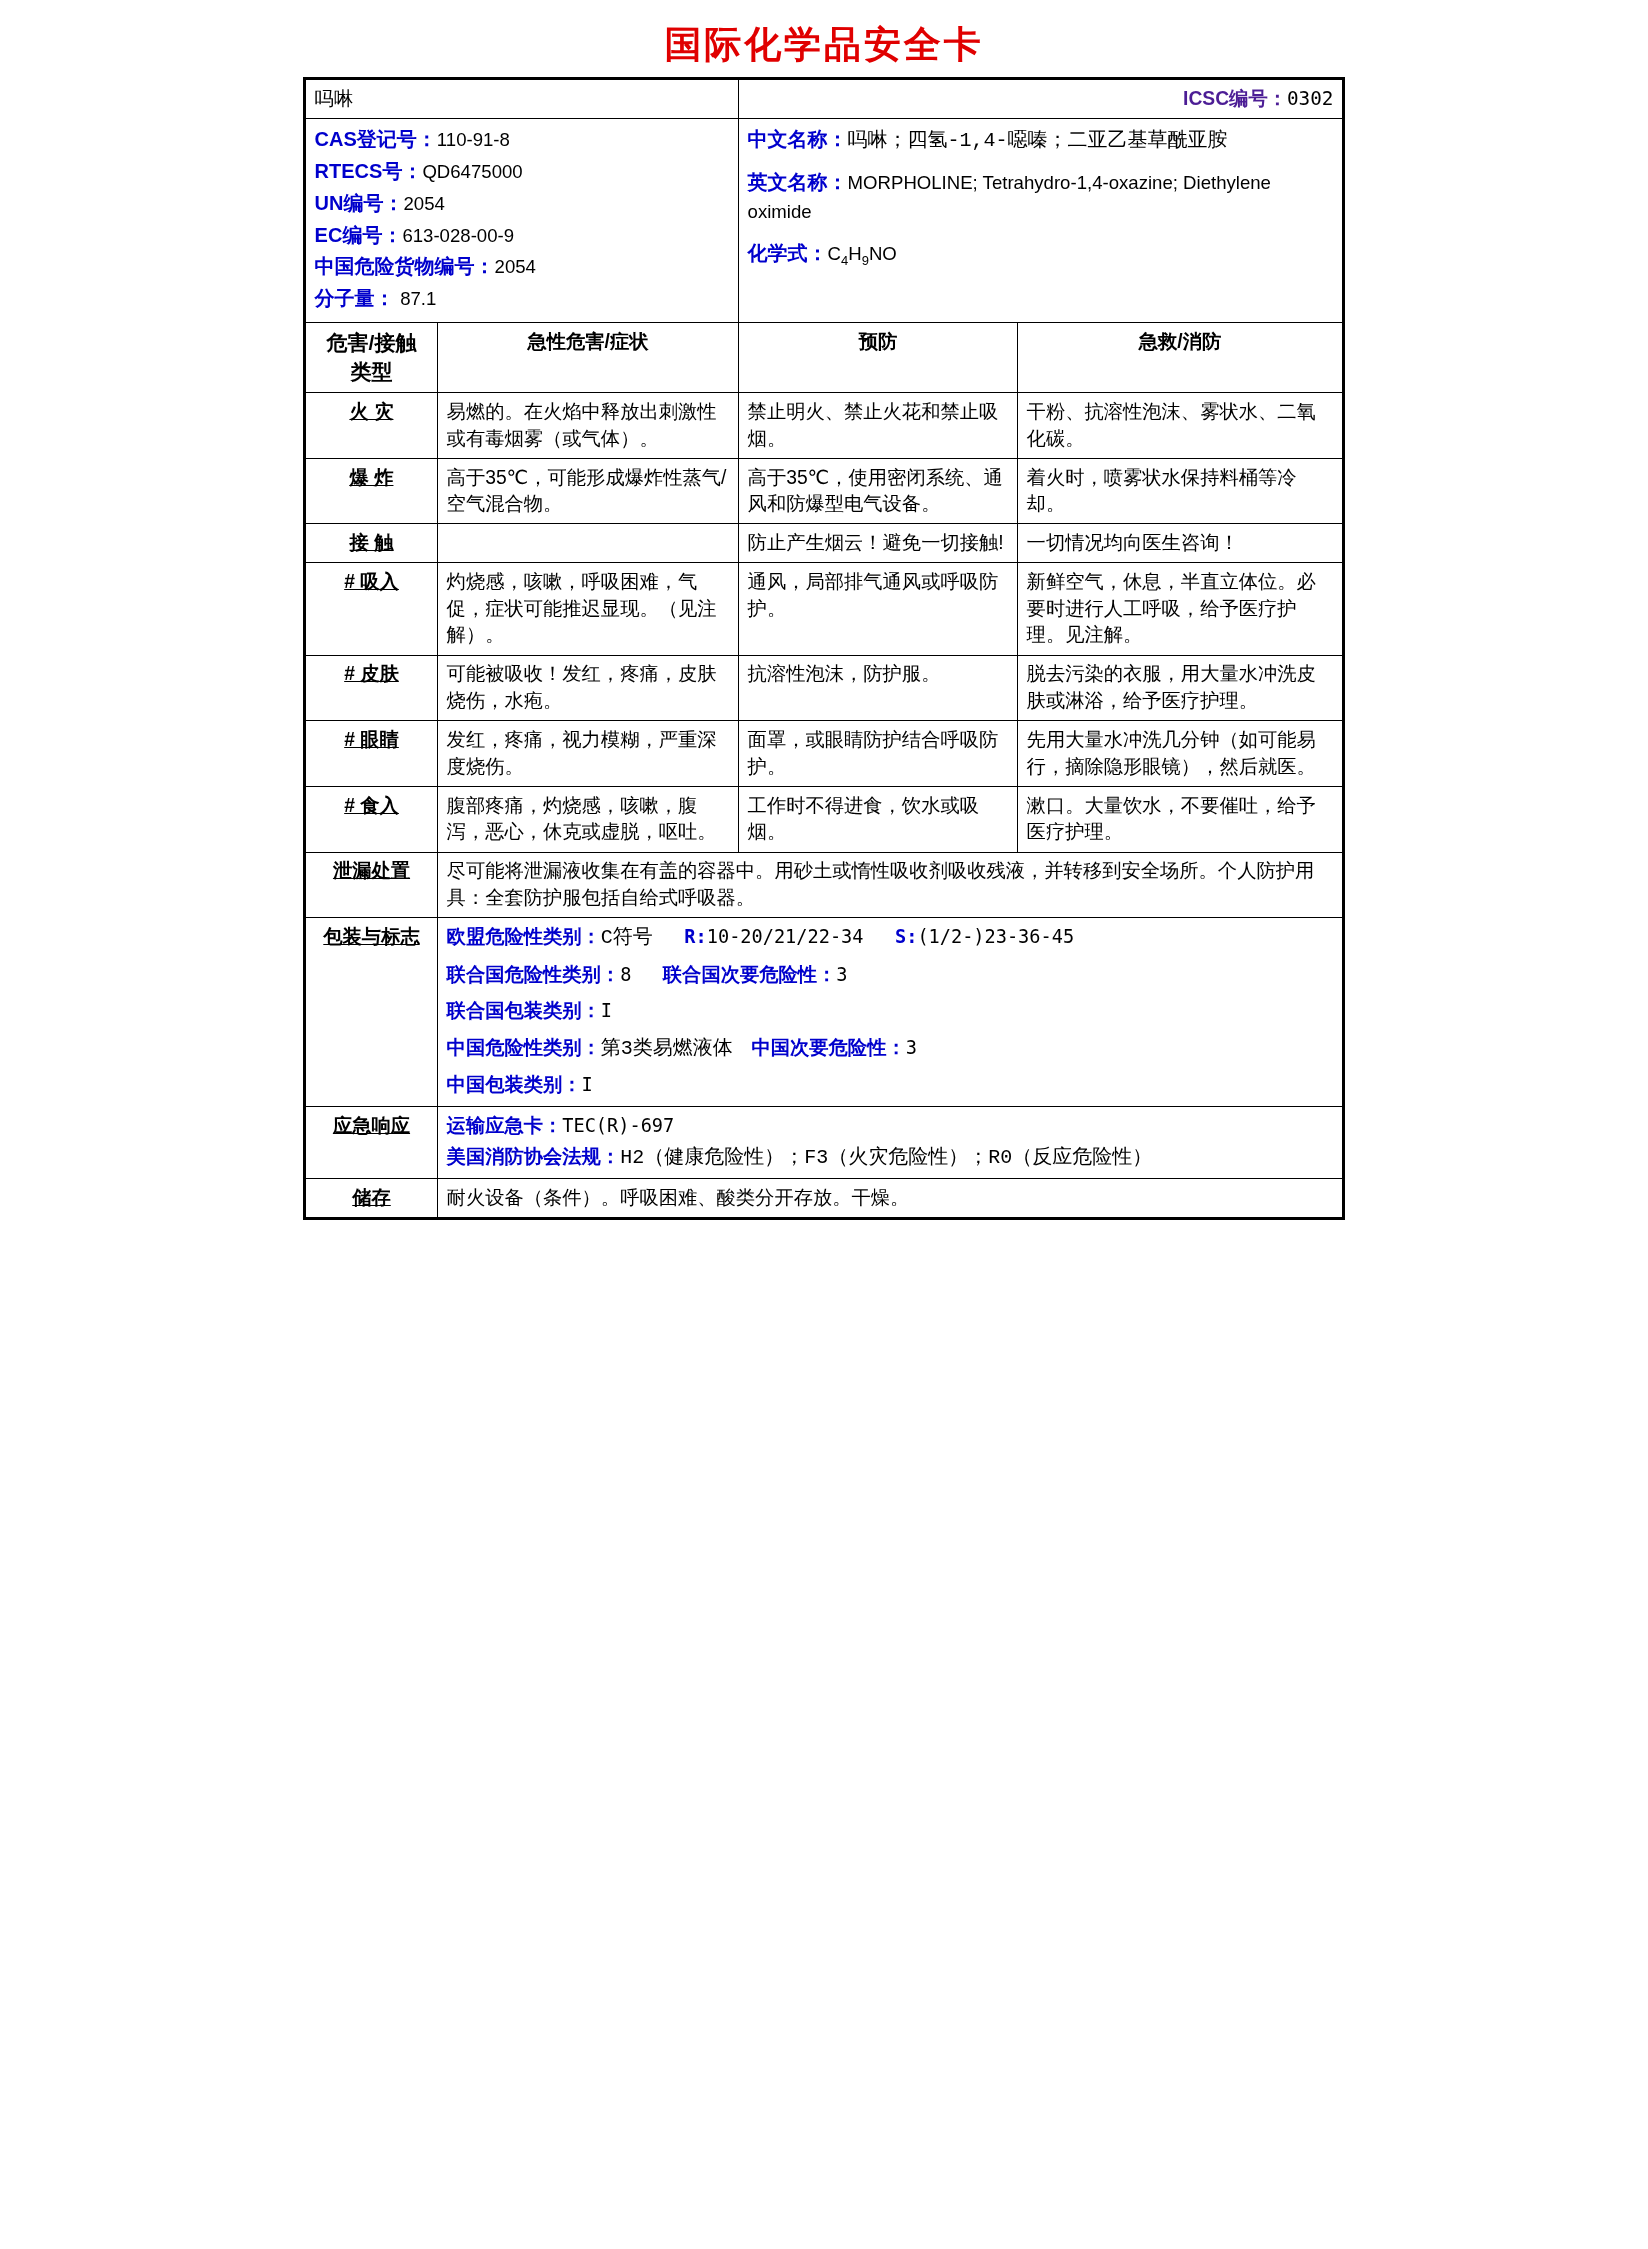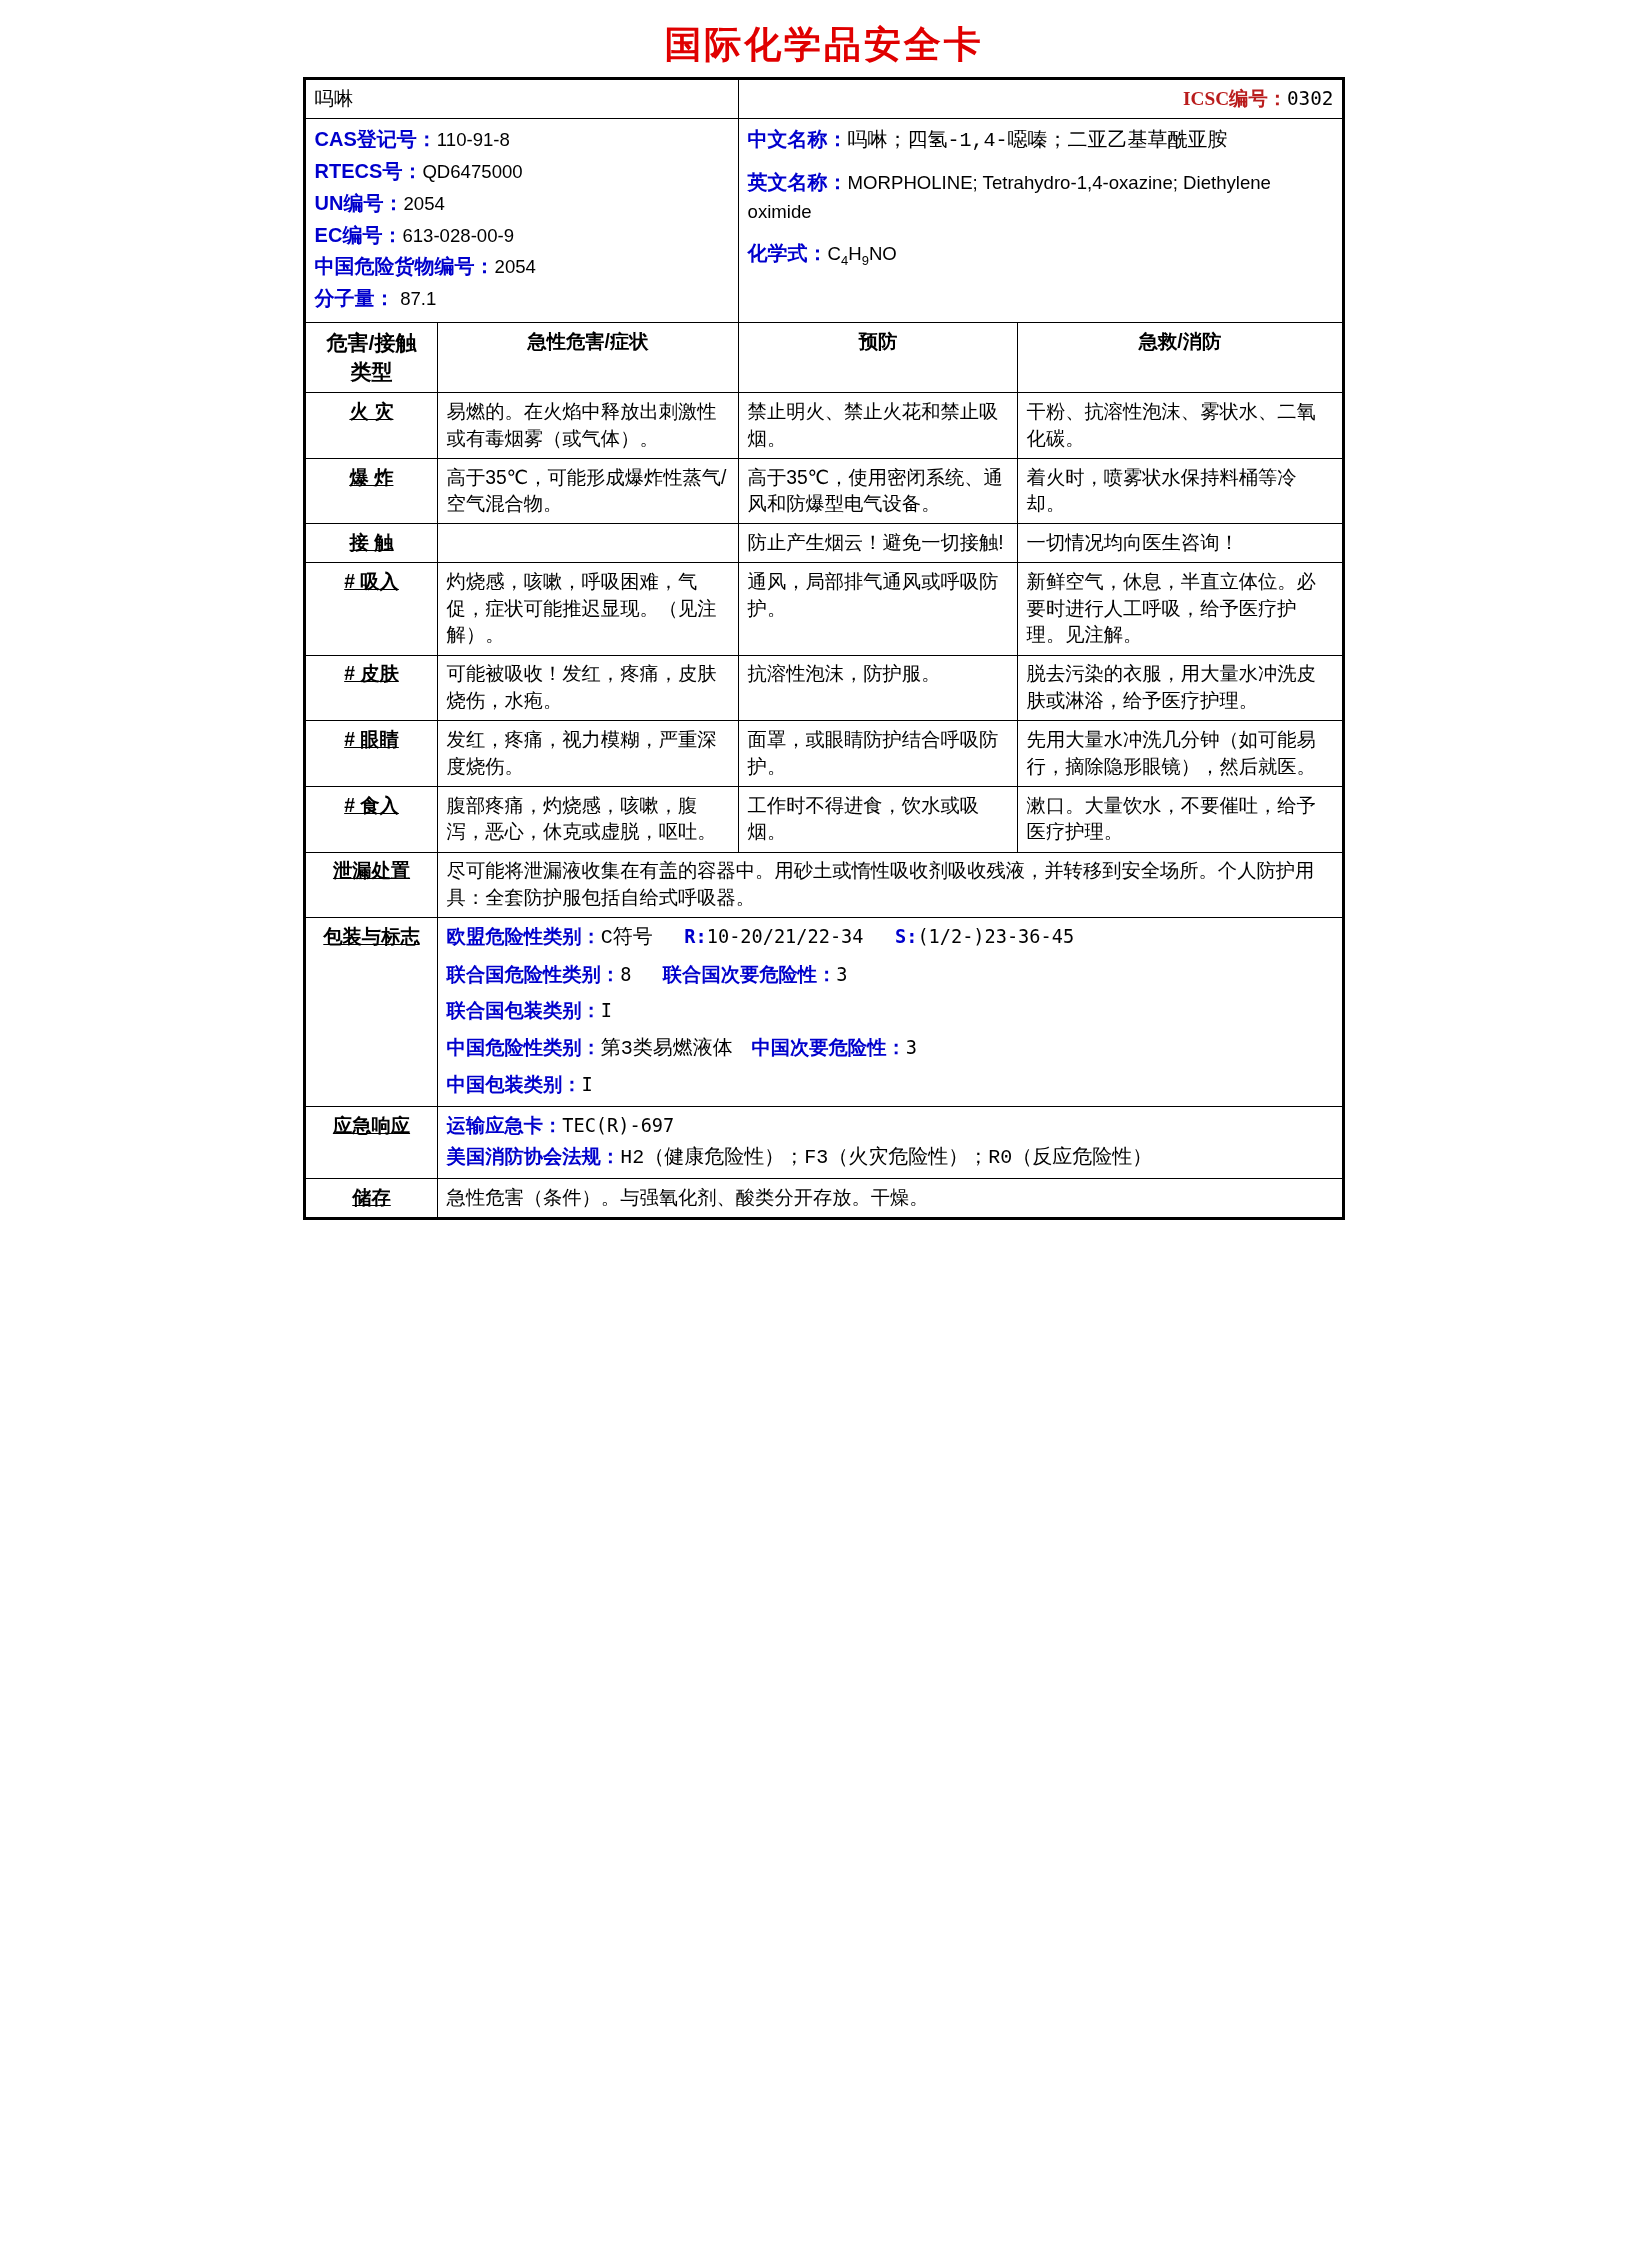--- a/index.html
+++ b/index.html
@@ -53,23 +53,23 @@
     font-size: 20px;
     padding: 10px 11.5px 10px 15.7px;
   }
   .hdr-icsc {
     text-align: right;
     padding: 10px 15.7px 10px 11.5px;
     font-size: 20px;
     font-family: "DejaVu Sans Mono", monospace;
   }
   .hdr-icsc .lbl {
-    color: #b91c1c;
-    font-weight: bold;
-    font-family: Liberation Serif, serif;
+    color: #4c1d95;
+    font-weight: bold;
+    font-family: Liberation Sans, sans-serif;
   }
 
   
   .ident-cell {
     padding: 8.6px 10px 10px 15.7px;
   }
   .ident-row {
     margin-bottom: 2.9px;
     font-size: 20px;
     line-height: 1.45;
@@ -289,20 +289,20 @@
             <span class="lbl">运输应急卡：</span><span class="mono">TEC(R)-697</span>
           </div>
           <div class="pack-line" style="margin-bottom:1.4px">
             <span class="lbl">美国消防协会法规：</span><span class="val-cn">H2（健康危险性）；F3（火灾危险性）；R0（反应危险性）</span>
           </div>
         </td>
       </tr>
 
       <tr>
         <td class="rowlbl">储存</td>
-        <td colspan="3" class="wide-body">急性危害（条件）。与强氧化剂、酸类分开存放。干燥。</td>
+        <td colspan="3" class="wide-body">耐火设备（条件）。呼吸困难、酸类分开存放。干燥。</td>
       </tr>
 
     </tbody>
       </table>
   </div>
 </div>
 
 
 </body></html>

